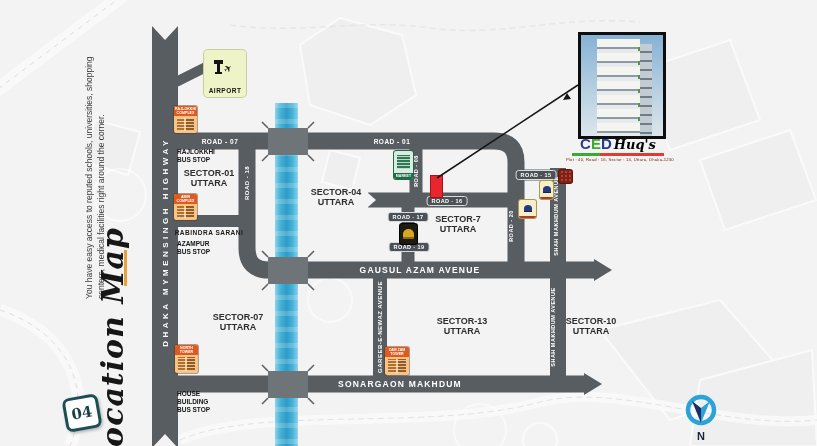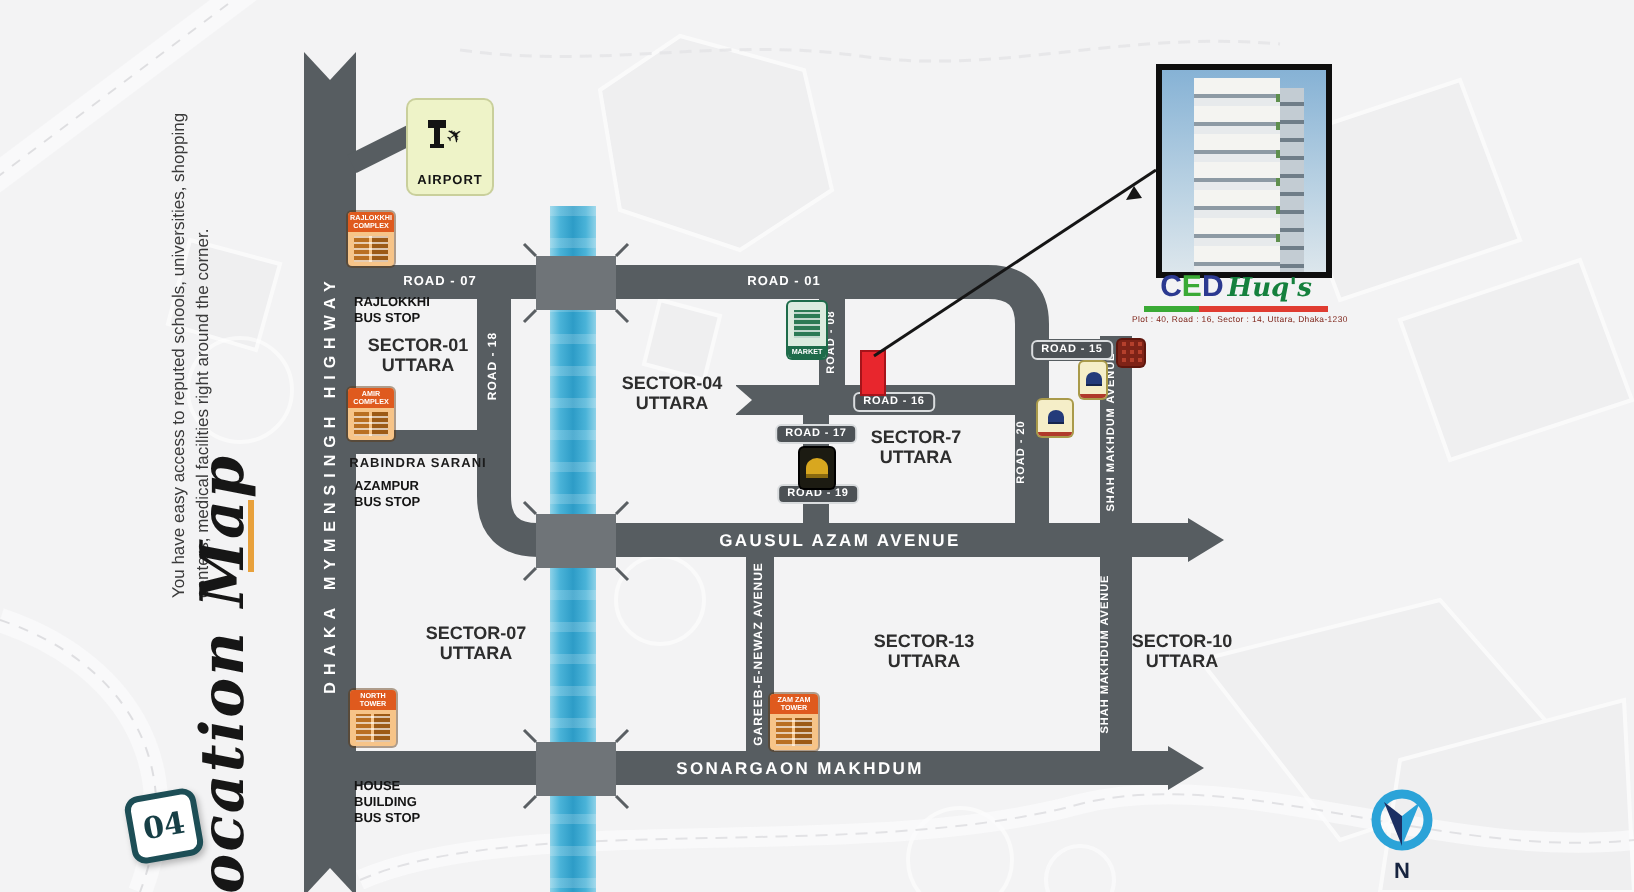--- a/index.html
+++ b/index.html
@@ -77,21 +77,21 @@
   .photo .tower{position:absolute;left:20%;top:4%;width:52%;height:96%;
     background:repeating-linear-gradient(180deg,#f4f4f1 0 8px,#8d9aa4 8px 10px,#e7eaec 10px 14px);}
   .photo .side{position:absolute;left:72%;top:9%;width:15%;height:91%;
     background:repeating-linear-gradient(180deg,#c3ccd3 0 7px,#6f7d88 7px 9px);}
   .photo .greens{position:absolute;left:69%;top:12%;width:6%;height:82%;
     background:repeating-linear-gradient(180deg,#5f8f4e 0 4px, rgba(0,0,0,0) 4px 14px);}
   .brand{position:absolute;left:566px;top:135px;width:104px;z-index:4;text-align:right;}
   .brand-row{display:flex;align-items:baseline;justify-content:center;}
   .brand-ced{font-size:15px;font-weight:bold;letter-spacing:0;}
   .c-blue{color:#2b3990;} .c-green{color:#3aaa35;}
-  .brand-script{font-family:"DejaVu Serif",serif;font-style:italic;font-weight:bold;font-size:13px;color:#15803d;margin-left:2px;}
+  .brand-script{font-family:"DejaVu Serif",serif;font-style:italic;font-weight:bold;font-size:13px;color:#000000;margin-left:2px;}
   .brand-bar{height:2.5px;margin:1px 6px 0 6px;background:linear-gradient(90deg,#3aaa35 0 30%,#e03c31 30% 100%);}
   .brand-addr{font-size:4.2px;color:#7a1d12;margin-top:1.5px;letter-spacing:.2px;white-space:nowrap;}
 
   
   .compass{position:absolute;left:685px;top:394px;z-index:3;}
   .compass-n{position:absolute;left:701px;top:436px;z-index:3;transform:translate(-50%,-50%);
     font-size:11px;font-weight:bold;color:#16233f;}
 
   
   .loc-desc{position:absolute;left:96px;top:172px;width:254px;z-index:3;

